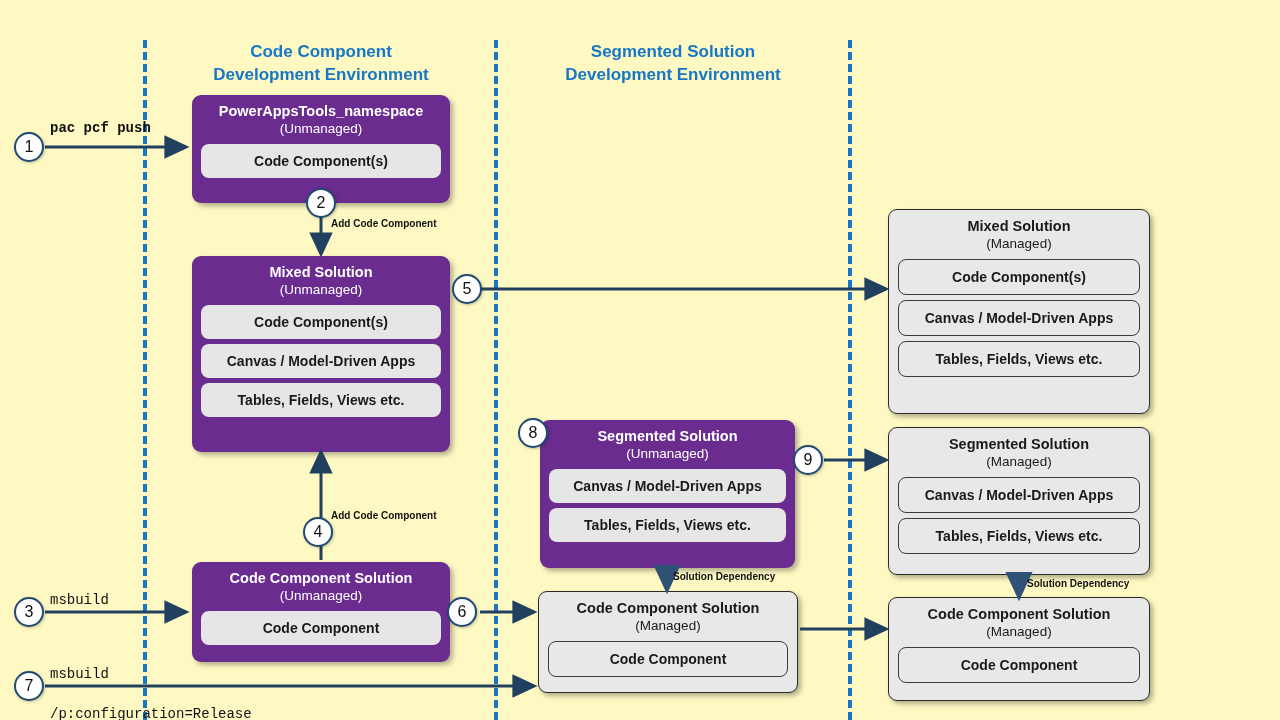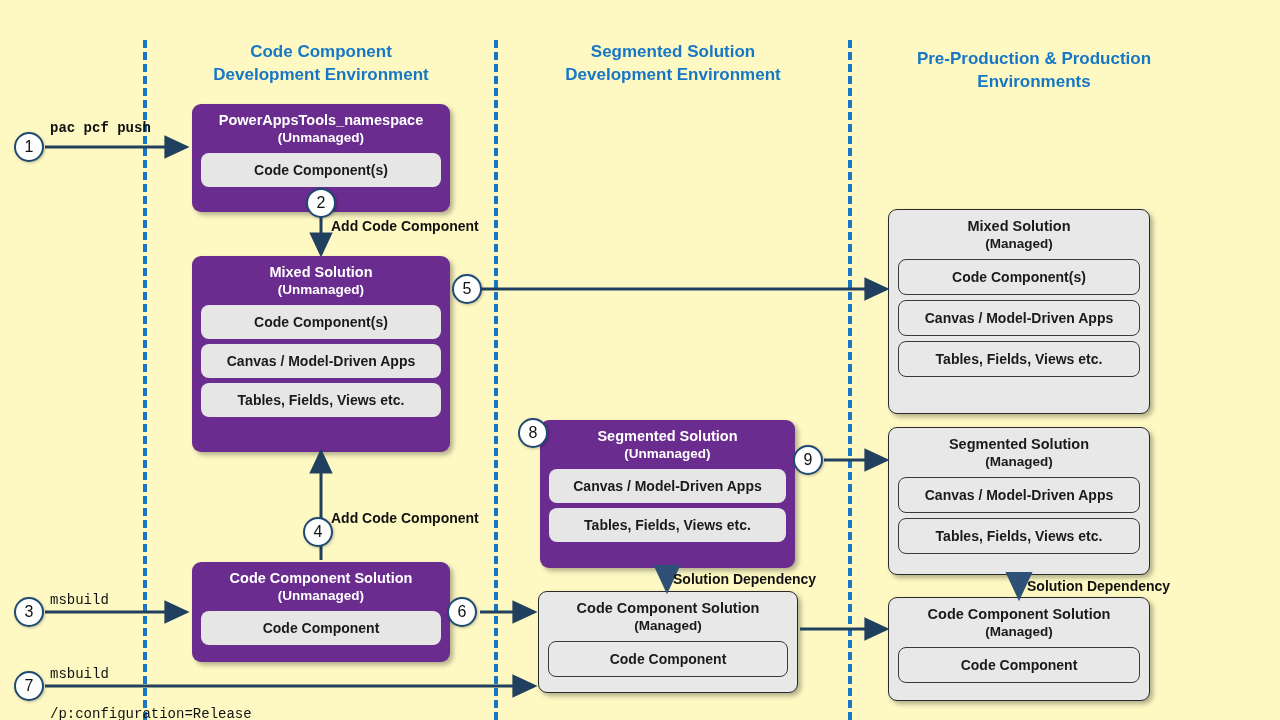--- a/index.html
+++ b/index.html
@@ -59,21 +59,21 @@
     text-align: center;
     font-weight: bold;
     font-size: 14.5px;
     line-height: 18px;
     margin-bottom: 6px;
   }
   .box.unmanaged .box-title { color: #ffffff; }
   .box.managed .box-title { color: #1a1a1a; }
   .box-title .sub {
     display: block;
-    font-weight: bold;
+    font-weight: normal;
     font-size: 13.5px;
   }
 
   
   .chip {
     background: #E6E6E6;
     border-radius: 8px;
     text-align: center;
     font-weight: bold;
     font-size: 14px;
@@ -102,21 +102,21 @@
     align-items: center;
     justify-content: center;
     box-sizing: border-box;
     box-shadow: 1px 1px 3px rgba(0,0,0,0.25);
     z-index: 20;
   }
 
   
   .conn-label {
     position: absolute;
-    font-size: 14px;
+    font-size: 10px;
     font-weight: bold;
     color: #111111;
     white-space: nowrap;
     z-index: 15;
   }
   .cmd-label {
     position: absolute;
     font-family: "Liberation Mono", monospace;
     font-size: 14px;
     color: #111111;
@@ -173,24 +173,22 @@
   </svg>
 
   <div class="lane-divider" style="left:143px;"></div>
   <div class="lane-divider" style="left:494px;"></div>
   <div class="lane-divider" style="left:848px;"></div>
 
   <div class="lane-title" style="left:186px; top:40px; width:270px;">Code Component
 Development Environment</div>
   <div class="lane-title" style="left:538px; top:40px; width:270px;">Segmented Solution
 Development Environment</div>
-  <div class="lane-title" style="left:894px; top:47px; width:280px;">Pre-Production &amp; Production
-Environments</div>
-
-  <div class="box unmanaged" style="left:192px; top:104px; width:258px; height:108px;">
+
+  <div class="box unmanaged" style="left:192px; top:95px; width:258px; height:108px;">
     <div class="box-title">
       <span>PowerAppsTools_namespace</span>
       <span class="sub">(Unmanaged)</span>
     </div>
     <div class="chip">Code Component(s)</div>
   </div>
 
   <div class="box unmanaged" style="left:192px; top:256px; width:258px; height:196px;">
     <div class="box-title">
       <span>Mixed Solution</span>

